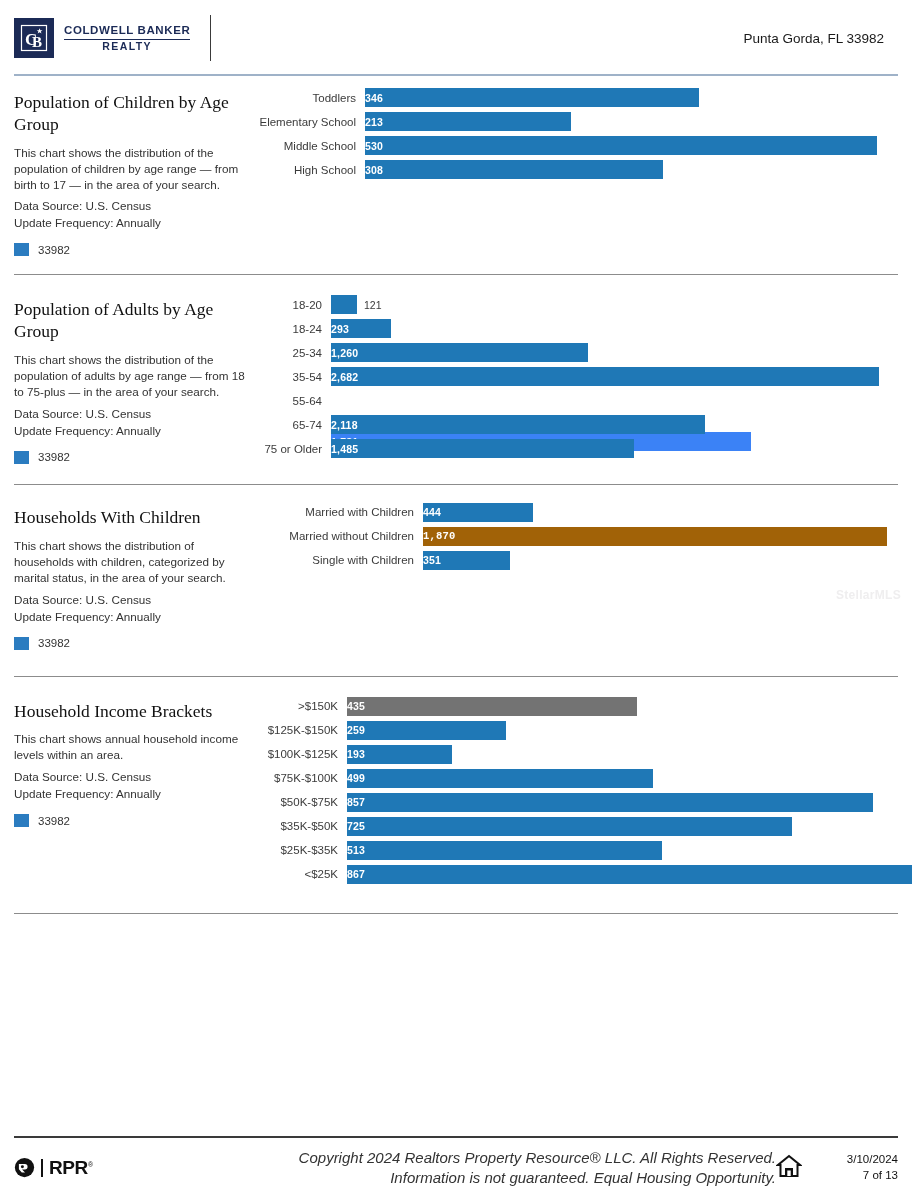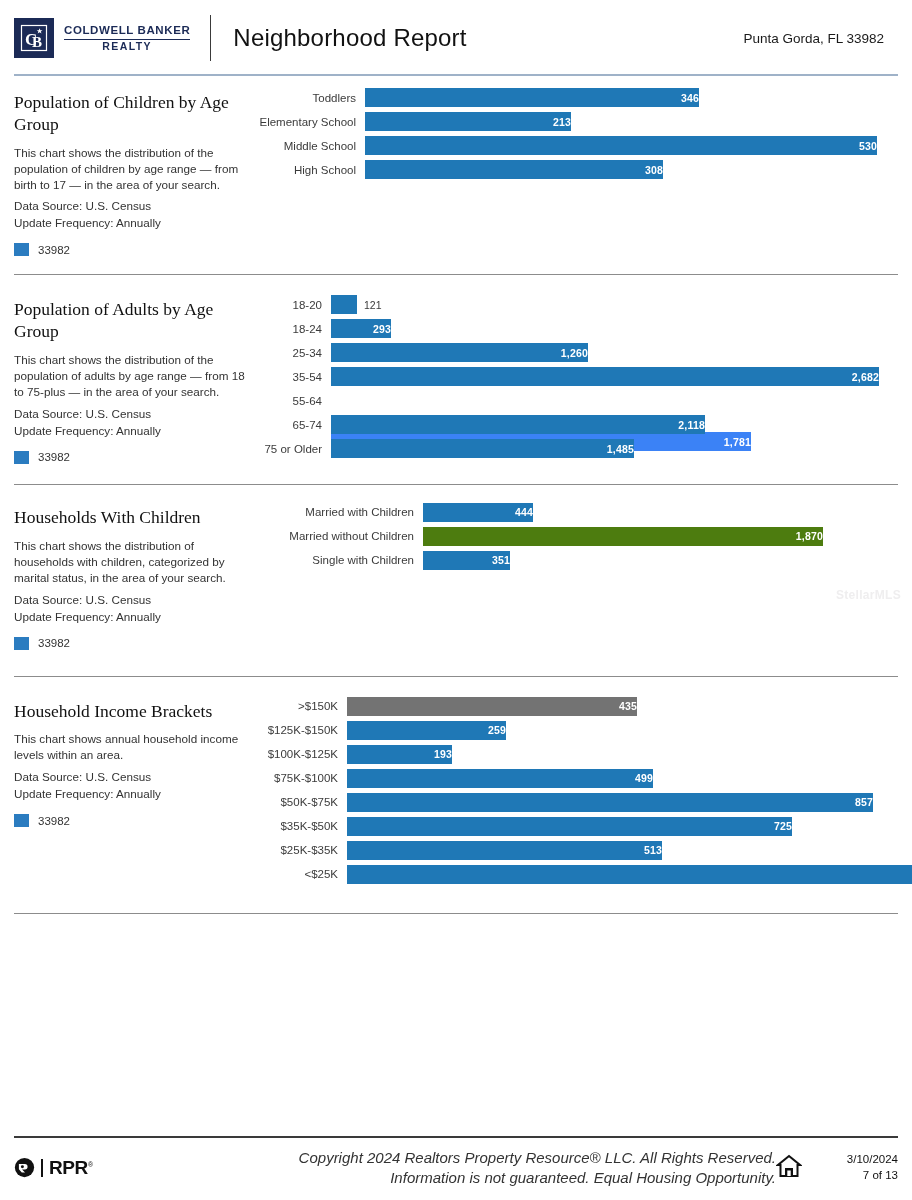--- a/index.html
+++ b/index.html
@@ -80,23 +80,22 @@
   
   .bar-row{display:flex;align-items:center;margin-bottom:5px;}
   .bar-cat{
     font-size:11.5px;color:#3b3b3b;text-align:right;
     padding-right:9px;flex:0 0 auto;white-space:nowrap;
   }
   .bar-track{flex:1 1 auto;position:relative;height:19px;}
   .bar-fill{
     height:19px;background:#1f78b6;
     display:flex;align-items:center;
-    box-sizing:border-box;padding-left:6px;
+    box-sizing:border-box;
     position:relative;
-    justify-content:flex-end;
   }
   .bar-val-in{
     font-size:10.5px;color:#ffffff;font-weight:bold;
     white-space:nowrap;letter-spacing:.2px;
   }
   .bar-val-out{
     position:absolute;top:50%;transform:translateY(-50%);
     font-size:10.5px;color:#3b3b3b;white-space:nowrap;
     padding-left:7px;
   }
@@ -148,21 +147,20 @@
         <text x="12" y="23" font-family="Liberation Serif, serif" font-size="15" font-weight="bold" fill="#ffffff">B</text>
         <polygon points="19.6,4.2 20.4,6.2 22.5,6.2 20.8,7.5 21.5,9.5 19.6,8.3 17.7,9.5 18.4,7.5 16.7,6.2 18.8,6.2" fill="#ffffff"></polygon>
       </svg>
     </div>
     <div class="cb-words">
       <div class="cb-line1">COLDWELL BANKER</div>
       <div class="cb-line2">REALTY</div>
     </div>
   </div>
   <div class="hdr-divider"></div>
-  <div class="hdr-title">Neighborhood Report</div>
   <div class="hdr-loc">Punta Gorda, FL 33982</div>
   <div class="hdr-rule"></div>
 </div>
 
 <div class="section" style="padding-top:10px;">
   <div class="sec-inner">
     <div class="sec-left">
       <h2 class="sec-title">Population of Children by Age Group</h2>
       <p class="sec-desc">This chart shows the distribution of the population of children by age range — from birth to 17 — in the area of your search.</p>
       <p class="sec-meta">Data Source: U.S. Census</p>
@@ -300,21 +298,21 @@
           <div class="bar-cat" style="width: 160px; flex: 0 0 160px;">Married with Children</div>
           <div class="bar-track">
             <div class="bar-fill" style="width: 110px; background: rgb(31, 120, 182);">
               <span class="bar-val-in">444</span>
             </div>
           </div>
         </div>
         <div class="bar-row">
           <div class="bar-cat" style="width: 160px; flex: 0 0 160px;">Married without Children</div>
           <div class="bar-track">
-            <div class="bar-fill" style="width: 400px; background: #4d7c0f;">
+            <div class="bar-fill" style="width: 464px; background: #a16207; font-family: Liberation Mono, monospace;">
               <span class="bar-val-in">1,870</span>
             </div>
           </div>
         </div>
         <div class="bar-row">
           <div class="bar-cat" style="width: 160px; flex: 0 0 160px;">Single with Children</div>
           <div class="bar-track">
             <div class="bar-fill" style="width: 87px; background: rgb(31, 120, 182);">
               <span class="bar-val-in">351</span>
             </div>

